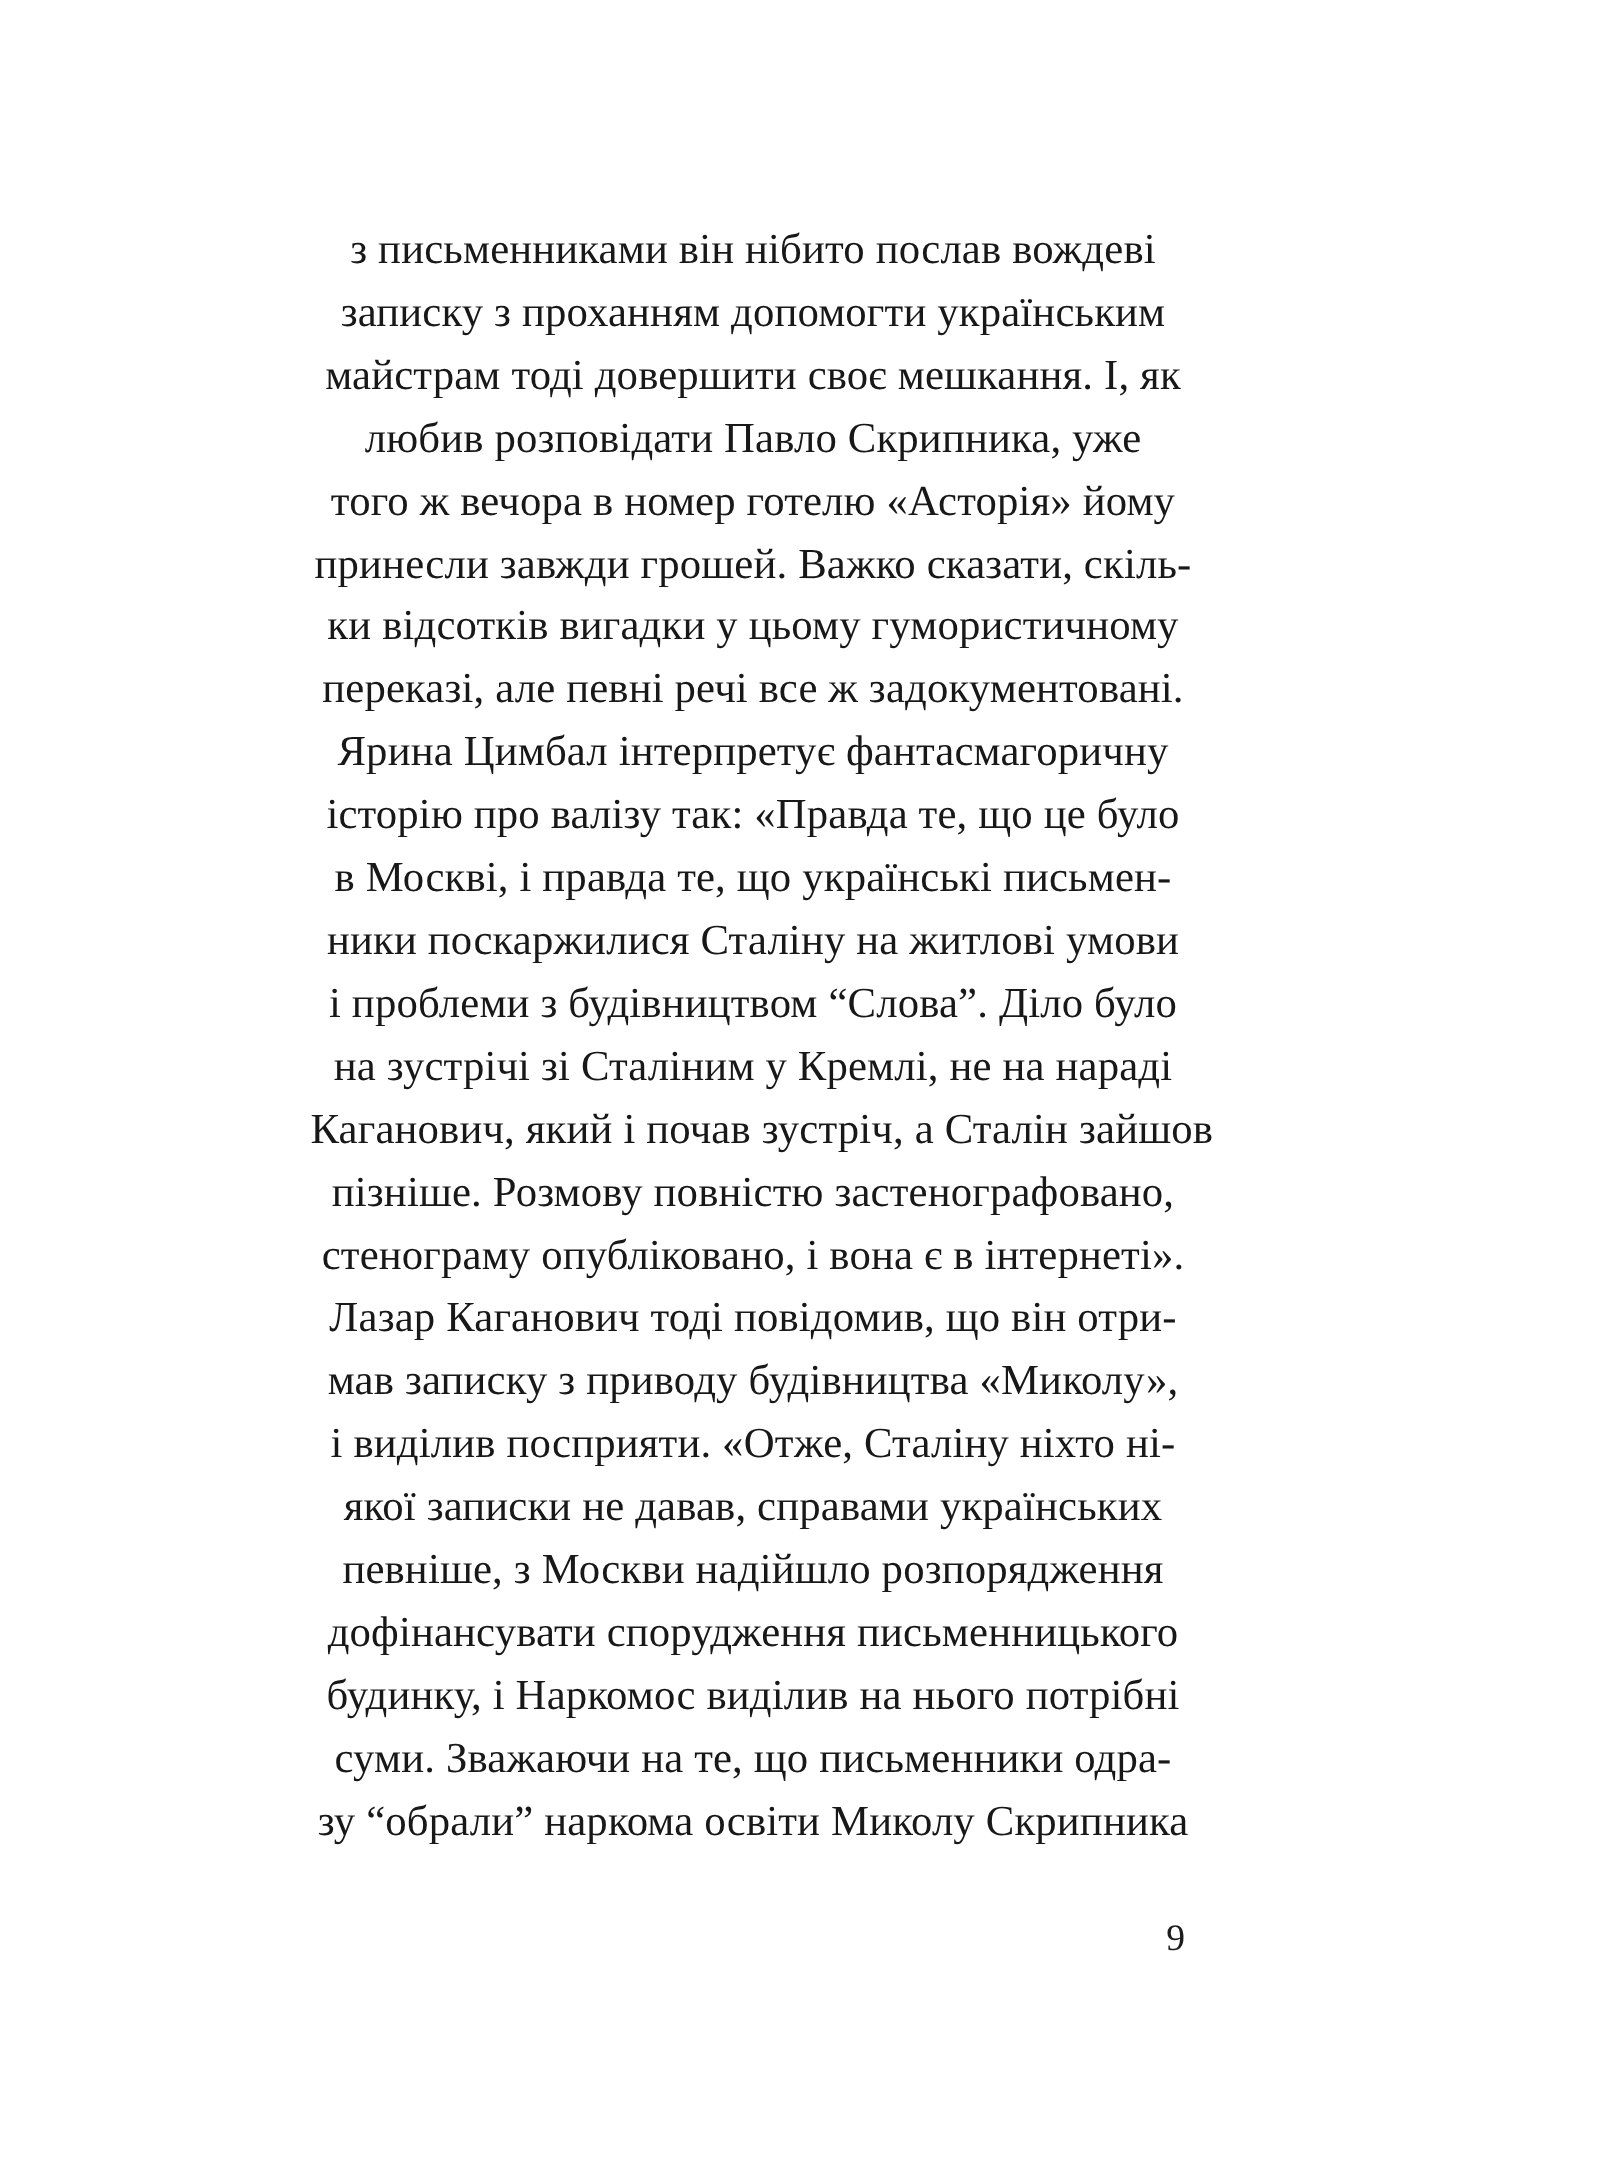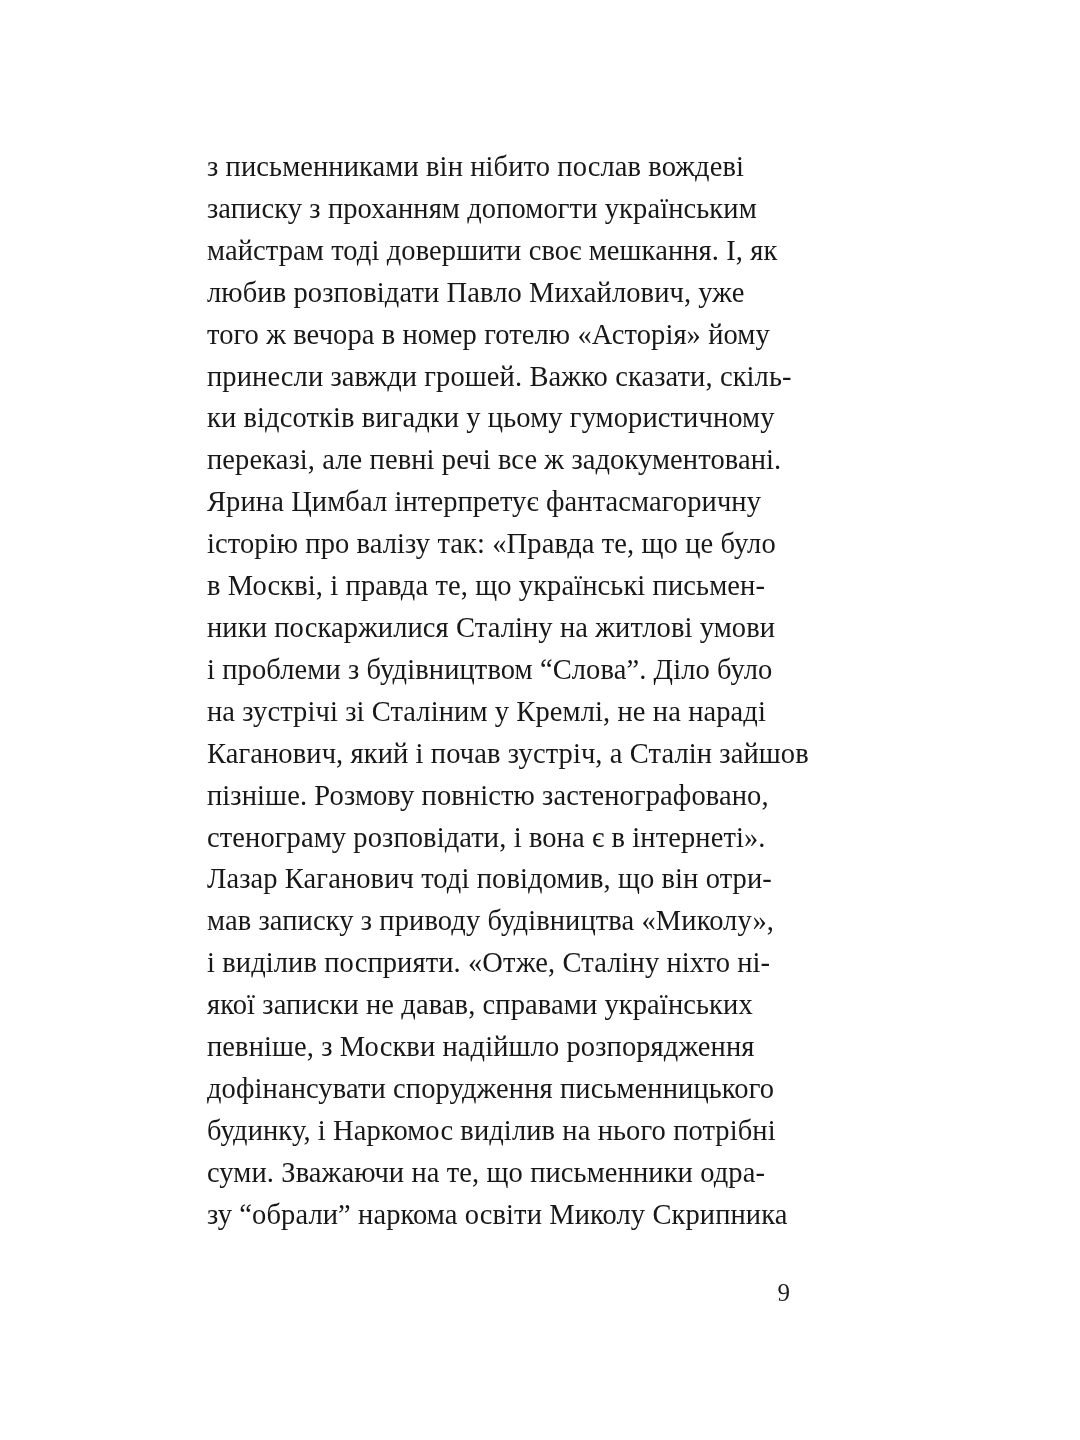--- a/index.html
+++ b/index.html
@@ -27,20 +27,21 @@
   }
 
   .text-line {
     display: block;
     font-size: 28.5px;
     line-height: 41.9px;
     color: #181818;
     white-space: pre;
     letter-spacing: 0.1px;
     font-weight: 400;
+    text-align: center;
   }
 
   .folio {
     position: absolute;
     left: 0;
     top: 1278px;
     width: 790px;
     text-align: right;
     font-size: 25px;
     line-height: 30px;
@@ -50,34 +51,34 @@
 </style>
 </head>
 <body>
 
 <div class="page">
 
   <div class="text-block">
     <span class="text-line">з письменниками він нібито послав вождеві</span>
     <span class="text-line">записку з проханням допомогти українським</span>
     <span class="text-line">майстрам тоді довершити своє мешкання. І, як</span>
-    <span class="text-line">любив розповідати Павло Михайлович, уже</span>
+    <span class="text-line">любив розповідати Павло Скрипника, уже</span>
     <span class="text-line">того ж вечора в номер готелю «Асторія» йому</span>
     <span class="text-line">принесли завжди грошей. Важко сказати, скіль-</span>
     <span class="text-line">ки відсотків вигадки у цьому гумористичному</span>
     <span class="text-line">переказі, але певні речі все ж задокументовані.</span>
     <span class="text-line">Ярина Цимбал інтерпретує фантасмагоричну</span>
     <span class="text-line">історію про валізу так: «Правда те, що це було</span>
     <span class="text-line">в Москві, і правда те, що українські письмен-</span>
     <span class="text-line">ники поскаржилися Сталіну на житлові умови</span>
     <span class="text-line">і проблеми з будівництвом “Слова”. Діло було</span>
     <span class="text-line">на зустрічі зі Сталіним у Кремлі, не на нараді</span>
     <span class="text-line">Каганович, який і почав зустріч, а Сталін зайшов</span>
     <span class="text-line">пізніше. Розмову повністю застенографовано,</span>
-    <span class="text-line">стенограму розповідати, і вона є в інтернеті».</span>
+    <span class="text-line">стенограму опубліковано, і вона є в інтернеті».</span>
     <span class="text-line">Лазар Каганович тоді повідомив, що він отри-</span>
     <span class="text-line">мав записку з приводу будівництва «Миколу»,</span>
     <span class="text-line">і виділив посприяти. «Отже, Сталіну ніхто ні-</span>
     <span class="text-line">якої записки не давав, справами українських</span>
     <span class="text-line">певніше, з Москви надійшло розпорядження</span>
     <span class="text-line">дофінансувати спорудження письменницького</span>
     <span class="text-line">будинку, і Наркомос виділив на нього потрібні</span>
     <span class="text-line">суми. Зважаючи на те, що письменники одра-</span>
     <span class="text-line">зу “обрали” наркома освіти Миколу Скрипника</span>
   </div>

